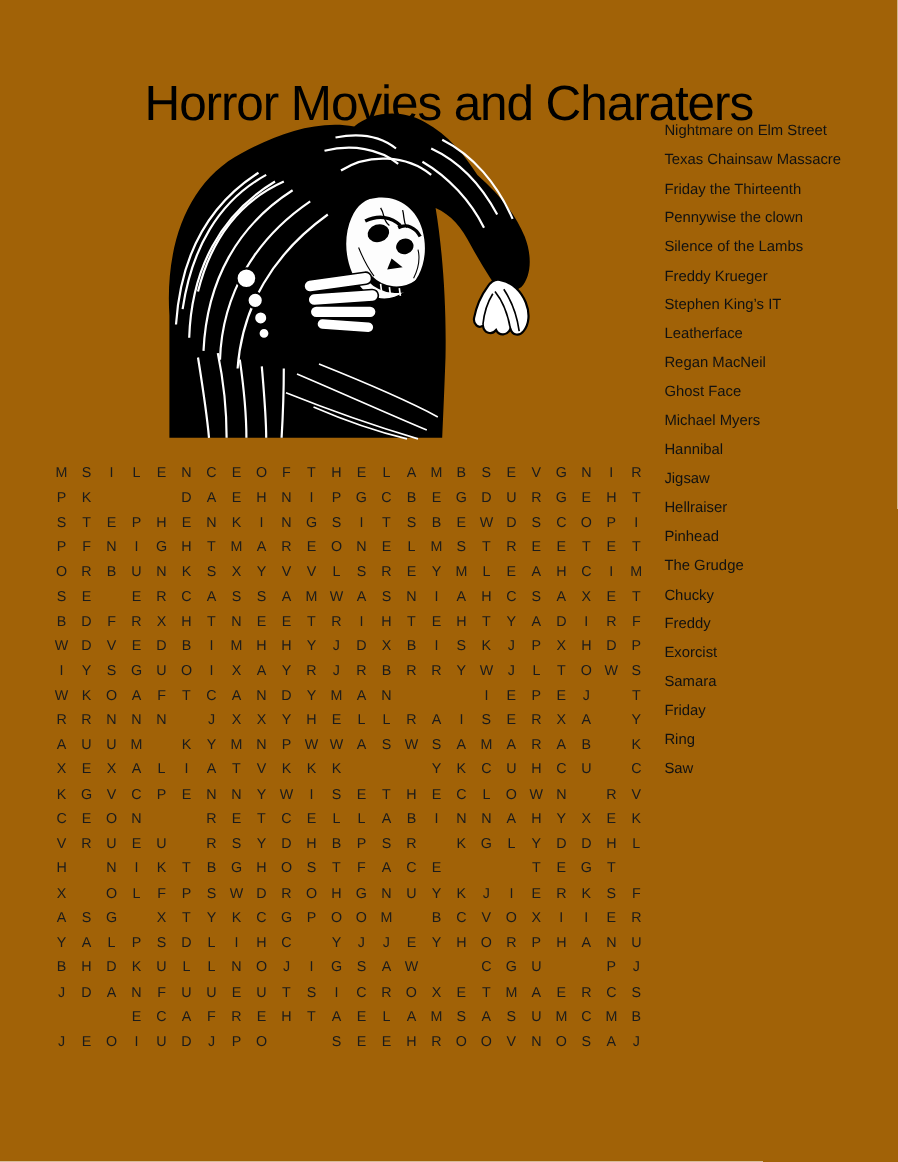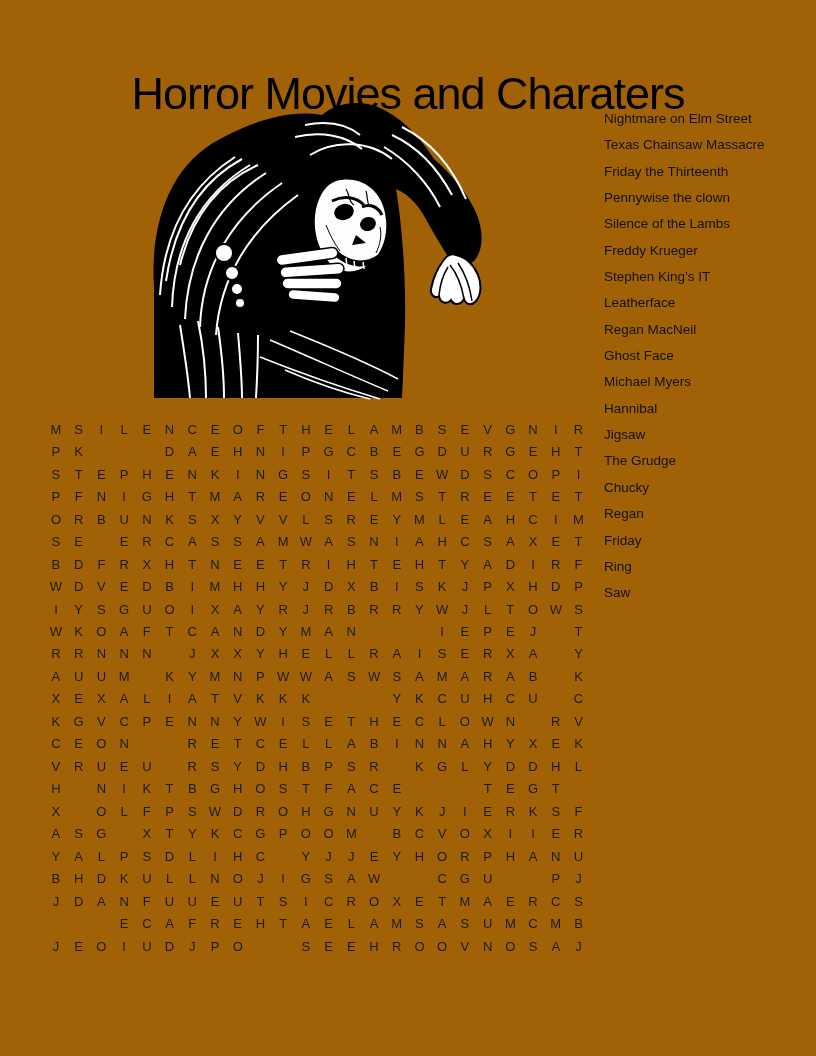--- a/index.html
+++ b/index.html
@@ -126,23 +126,27 @@
       <li>Pennywise the clown</li>
       <li>Silence of the Lambs</li>
       <li>Freddy Krueger</li>
       <li>Stephen King’s IT</li>
       <li>Leatherface</li>
       <li>Regan MacNeil</li>
       <li>Ghost Face</li>
       <li>Michael Myers</li>
       <li>Hannibal</li>
       <li>Jigsaw</li>
+      <li>Hellraiser</li>
+      <li>Pinhead</li>
       <li>The Grudge</li>
       <li>Chucky</li>
-      <li>Regan</li>
+      <li>Freddy</li>
+      <li>Exorcist</li>
+      <li>Samara</li>
       <li>Friday</li>
       <li>Ring</li>
       <li>Saw</li>
     </ul>
 
   <div class="letter-grid">
       <div class="grid-row">
         <span class="cell">M</span>
         <span class="cell">S</span>
         <span class="cell">I</span>

